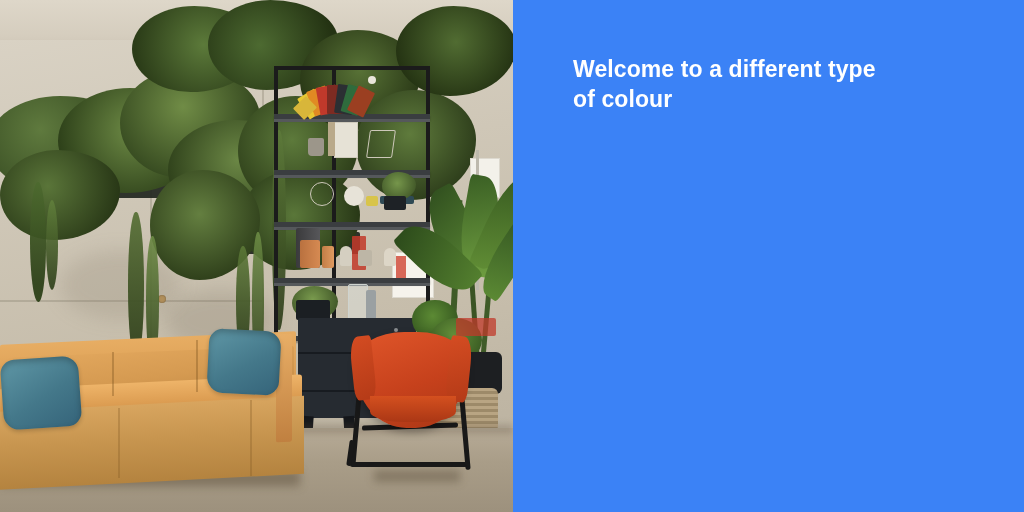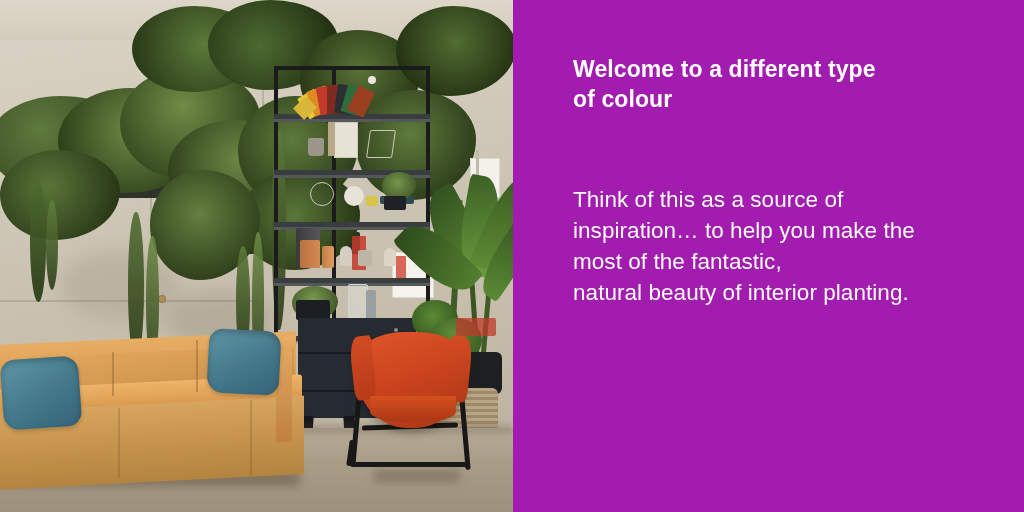--- a/index.html
+++ b/index.html
@@ -95,21 +95,21 @@
     background:repeating-linear-gradient(180deg,#b9a583 0px,#b9a583 3px,#9d8a69 3px,#9d8a69 6px);
     border-radius:6px 6px 10px 10px;}
   .pot-dark{left:440px;top:352px;width:62px;height:42px;background:#1d1f22;border-radius:6px;}
 
   
   .poster{position:absolute;background:#f3f1ea;border:1px solid #ddd9cf;}
 
   
   .panel{
     position:relative;width:511px;height:512px;
-    background:#a21caf;
+    background:#3b82f6;
     box-sizing:border-box;
     padding:54px 40px 0 60px;
   }
   .panel-heading{
     color:#ffffff;font-weight:bold;font-size:23px;line-height:30px;
     letter-spacing:.1px;margin:0 0 0 0;white-space:pre-line;
   }
   .panel-para{
     color:#fbfcf8;font-weight:400;font-size:22.5px;line-height:31px;
     letter-spacing:.05px;white-space:pre-line;margin:0;
@@ -275,19 +275,15 @@
     <div class="layer" style="left:370px;top:396px;width:86px;height:26px;background:linear-gradient(180deg,#d4501f,#ab3715);border-radius:0 0 40% 40%;"></div>
     <div class="layer" style="left:374px;top:470px;width:86px;height:12px;background:rgba(60,45,25,.3);filter:blur(4px);"></div>
 
   </div>
 
   <div class="panel">
     <h1 class="panel-heading">Welcome to a different type
 of colour</h1>
     <div class="gap-a"></div>
     <div class="gap-b"></div>
-    <p class="panel-para">Think of this as a source of
-inspiration… to help you make the
-most of the fantastic,
-natural beauty of interior planting.</p>
   </div>
 
 </div>
 
 </body></html>

